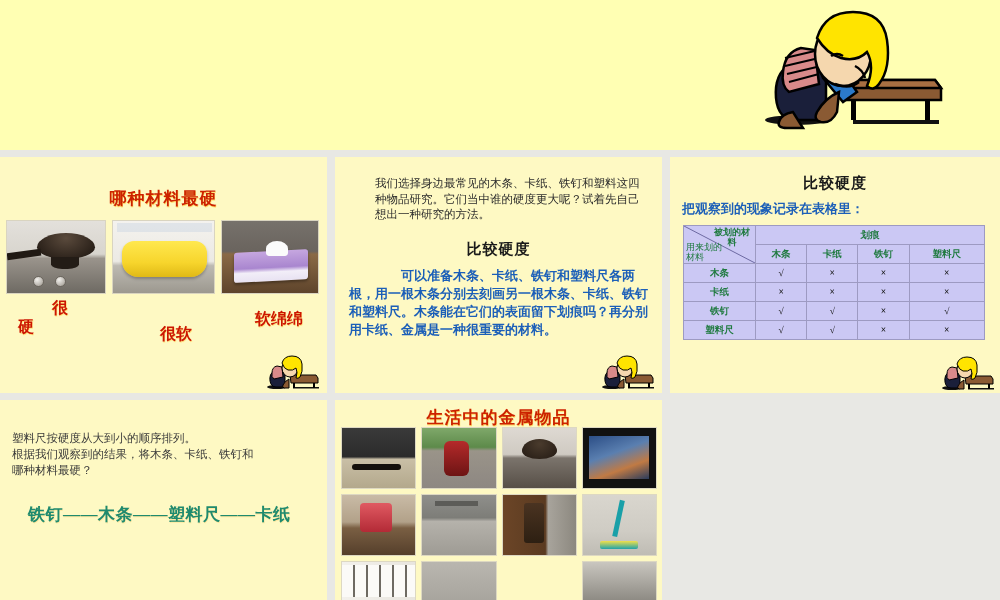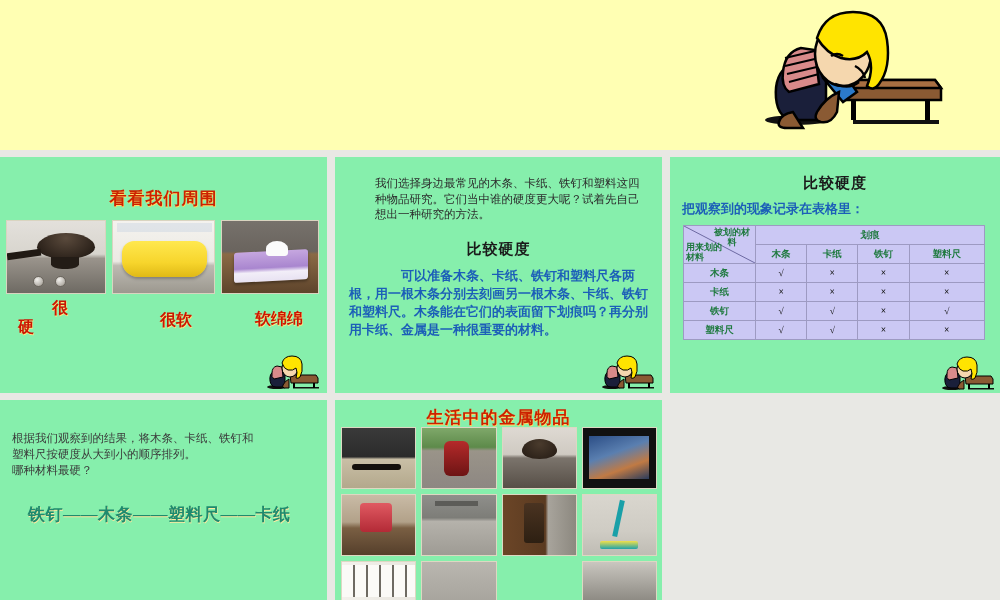--- a/index.html
+++ b/index.html
@@ -12,21 +12,21 @@
 
   
   .banner {
     position:absolute; left:0; top:0; width:1000px; height:150px;
     background:#ffffb3;
   }
   .banner-fig { position:absolute; right:45px; top:8px; width:220px; height:125px; }
 
   
   .panel {
-    position:absolute; background:#86efac; overflow:hidden;
+    position:absolute; background:#fef9c3; overflow:hidden;
   }
   .p-tl { left:0;   top:157px; width:327px; height:236px; }
   .p-tm { left:335px;top:157px; width:327px; height:236px; }
   .p-tr { left:670px;top:157px; width:330px; height:236px; }
   .p-bl { left:0;   top:400px; width:327px; height:200px; }
   .p-bm { left:335px;top:400px; width:327px; height:200px; }
   .p-br { left:670px;top:400px; width:330px; height:200px; }
 
   
   .title-red {
@@ -76,21 +76,21 @@
   .tissue:before { content:""; position:absolute; left:12px; top:30px; width:74px; height:30px;
     background:linear-gradient(180deg,#c6a7e0 0%,#a986cf 55%,#f2eef8 70%,#e8e2f2 100%);
     border-radius:3px; box-shadow:0 2px 3px rgba(0,0,0,.35); transform:skewY(-3deg); }
   .tissue:after { content:""; position:absolute; left:44px; top:20px; width:22px; height:15px;
     background:#fbfbfb; border-radius:50% 50% 20% 20%; }
 
   .lbl-red { position:absolute; color:#cc1500; font-weight:bold; font-size:16px;
     text-shadow:0.5px 0.5px 0 #ffe680; }
   .lbl-hen  { left:52px;  top:141px; }
   .lbl-ying { left:18px;  top:160px; }
-  .lbl-soft { left:160px; top:153px; }
+  .lbl-soft { left:160px; top:167px; }
   .lbl-mian { left:255px; top:152px; }
 
   
   .tm-p1 {
     position:absolute; left:40px; top:19px; width:270px;
     color:#2b2b2b; font-size:11.5px; line-height:15.5px;
   }
   .tm-title { position:absolute; left:0; width:327px; top:83px; }
   .tm-p2 {
     position:absolute; left:14px; top:110px; width:300px;
@@ -119,21 +119,21 @@
   }
   .corner .diag {
     position:absolute; left:0; top:0; width:100%; height:100%;
   }
   .corner .c-top {
     position:absolute; right:2px; top:1px; width:42px; text-align:center;
     font-size:9px; line-height:10px; color:#1f7a3f; font-weight:bold;
   }
   .corner .c-bot {
     position:absolute; left:2px; bottom:1px; width:44px; text-align:left;
-    font-size:9px; line-height:10px; color:#1f7a3f; font-weight:bold;
+    font-size:9px; line-height:10px; color:#1f7a3f; font-weight:normal;
   }
   .mark { font-size:12px; color:#1a1a1a; font-weight:bold; }
   .rowhdr { color:#1f7a3f; font-weight:bold; font-size:10.5px; }
 
   
   .bl-p1 { position:absolute; left:12px; top:30px; width:290px;
     color:#3a3a3a; font-size:11.5px; line-height:16px; }
   .bl-answer { position:absolute; left:28px; top:103px; width:285px;
     color:#1f8a6e; font-weight:bold; font-size:17px; letter-spacing:0.5px;
     text-shadow:0.5px 0.5px 0 #ffe9a0; }
@@ -229,21 +229,21 @@
       <path d="M82 30 q8 -26 36 -26 q30 0 34 28 q4 28 -8 44 q-6 8 -12 2 q8 -20 0 -34 q-10 10 -26 6 q-14 -4 -24 -20 z" fill="#ffe400" stroke="#000" stroke-width="2.5"></path>
       <path d="M120 58 q8 4 10 12" stroke="#000" stroke-width="2.5" fill="none"></path>
       <path d="M96 48 q6 -4 12 0" stroke="#000" stroke-width="2.5" fill="none"></path>
       <path d="M100 76 q14 6 24 -2" stroke="#000" stroke-width="2.5" fill="none"></path>
       <path d="M104 84 q-14 6 -22 20 q-4 8 4 10 q10 2 16 -10 z" fill="#8a5a33" stroke="#000" stroke-width="2.5"></path>
       <path d="M58 104 q-12 2 -14 10 q-2 6 8 6 l16 0 z" fill="#8a5a33" stroke="#000" stroke-width="2.5"></path>
     </svg>
   </div>
 
   <div class="panel p-tl">
-    <div class="title-red tl-title">看看我们周围</div>
+    <div class="title-red tl-title">哪种材料最硬</div>
 
     <div class="tl-photos">
       <div class="ph ph1 stove">
         <div class="stove-arm"></div>
         <div class="knob k1"></div>
         <div class="knob k2"></div>
       </div>
       <div class="ph ph2 sponge"></div>
       <div class="ph ph3 tissue"></div>
     </div>
@@ -349,22 +349,22 @@
       <path d="M15 16 q-5 3 -4 10 q1 6 6 6 l9 0 l0 -15 z" fill="#1a1f3a" stroke="#000" stroke-width="1"></path>
       <path d="M18 11 q-5 1 -5 7 q-1 4 2 6 l9 -2 l-1 -10 z" fill="#d98a8a" stroke="#000" stroke-width="1"></path>
       <ellipse cx="31" cy="13" rx="8" ry="9" fill="#f5d7ae" stroke="#000" stroke-width="1"></ellipse>
       <path d="M23 8 q2 -7 10 -7 q9 0 10 8 q1 8 -2 13 q-2 2 -4 1 q2 -6 0 -10 q-3 3 -8 2 q-4 -1 -6 -7 z" fill="#ffe400" stroke="#000" stroke-width="1"></path>
       <path d="M30 24 q-4 2 -6 6 q-1 2 1 3 l5 0 z" fill="#8a5a33" stroke="#000" stroke-width="1"></path>
     </svg>
   </div>
 
   <div class="panel p-bl">
     <div class="bl-p1">
+      <div>塑料尺按硬度从大到小的顺序排列。</div>
       <div>根据我们观察到的结果，将木条、卡纸、铁钉和</div>
-      <div>塑料尺按硬度从大到小的顺序排列。</div>
       <div>哪种材料最硬？</div>
     </div>
     <div class="bl-answer">铁钉——木条——塑料尺——卡纸</div>
   </div>
 
   <div class="panel p-bm">
     <div class="title-red bm-title">生活中的金属物品</div>
     <div class="bm-grid">
       <div class="cell im-pen"></div>
       <div class="cell im-moto"></div>

